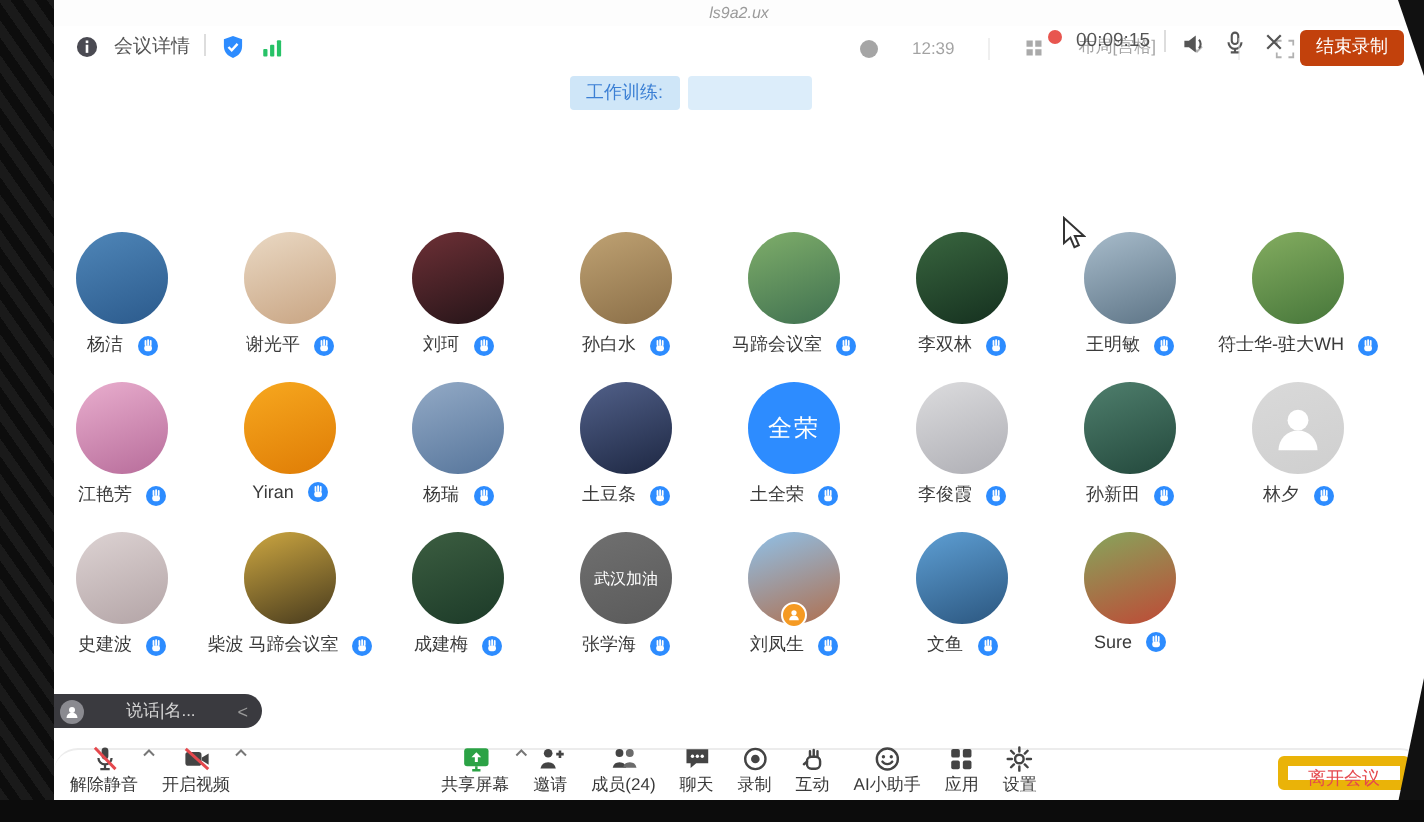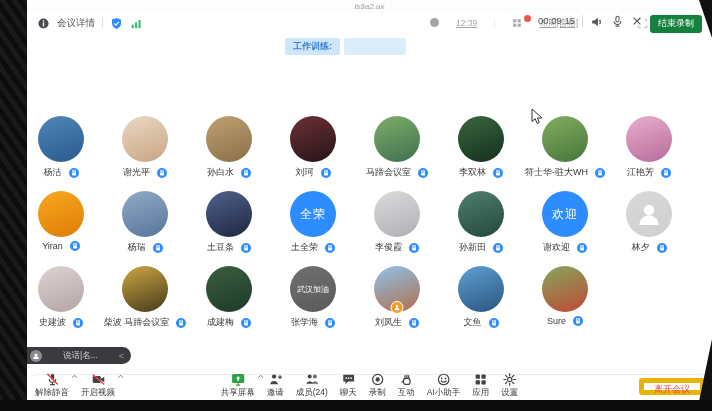--- a/index.html
+++ b/index.html
@@ -6,24 +6,24 @@
     font-family:"Liberation Sans","DejaVu Sans",sans-serif;
     background:repeating-linear-gradient(55deg,#0d0d0d 0 5px,#1a1a1a 5px 10px);}
   *{box-sizing:border-box;}
   .window{position:absolute;left:27px;top:0;width:685px;height:400px;background:#fff;}
   .titlebar{height:13px;text-align:center;font-size:8px;color:#9a9a9a;line-height:13px;background:#fdfdfd;font-style:italic;}
   .topbar{height:21px;display:flex;justify-content:space-between;align-items:center;padding:0 10px;}
   .tb-left,.tb-right{display:flex;align-items:flex-start;gap:7px;}
   .tb-text{font-size:9.5px;color:#555;}
   .divider{width:1px;height:11px;background:#ddd;}
   .rec-dot{width:7px;height:7px;border-radius:50%;background:#e8564f;}
-  .end-btn{background:#15803d;color:#fff;font-size:9px;padding:2.5px 8px;border-radius:3px;border:none;cursor:pointer;}
-  .subbar{position:absolute;right:64px;top:18px;display:flex;align-items:flex-start;gap:17px;opacity:.45;font-size:8.5px;color:#333;text-decoration:underline;}
+  .end-btn{background:#c2410c;color:#fff;font-size:9px;padding:2.5px 8px;border-radius:3px;border:none;cursor:pointer;}
+  .subbar{position:absolute;right:64px;top:18px;display:flex;align-items:center;gap:17px;opacity:.45;font-size:8.5px;color:#333;}
   .mini-circle{width:9px;height:9px;border-radius:50%;background:#3a3a3a;}
-  .banner{position:absolute;left:258px;top:38px;display:flex;gap:4px;font-weight:bold;}
+  .banner{position:absolute;left:258px;top:38px;display:flex;gap:4px;}
   .banner-tab{height:17px;background:#cfe6f8;color:#3b7fd4;font-size:9px;line-height:17px;padding:0 8px;border-radius:2px;}
   .banner-tab.empty{width:62px;background:#dcedfa;}
   .grid{position:absolute;left:-8px;top:116px;width:672px;display:grid;grid-template-columns:repeat(8,84px);row-gap:12px;}
   .tile{display:flex;flex-direction:column;align-items:center;}
   .avatar{width:46px;height:46px;border-radius:50%;position:relative;display:flex;align-items:center;justify-content:center;overflow:visible;}
   .avatar .lbl{color:#fff;font-size:12px;letter-spacing:1px;}
   .avatar .lbl.small{font-size:8px;letter-spacing:0;font-family:"DejaVu Serif",serif;text-align:center;}
   .name-row{margin-top:4px;display:flex;align-items:center;gap:7px;max-width:84px;}
   .name{font-size:9px;color:#3a3a3a;white-space:nowrap;}
   .host-badge{position:absolute;bottom:-2px;left:50%;transform:translateX(-50%);width:13px;height:13px;border-radius:50%;
@@ -162,68 +162,83 @@
               <circle cx="5" cy="5" r="5" fill="#2d8cff"></circle>
               <rect x="3.1" y="4.7" width="3.9" height="2.9" rx="1.2" fill="#fff"></rect>
               <rect x="3.3" y="2" width=".9" height="3" rx=".45" fill="#fff"></rect>
               <rect x="4.6" y="1.6" width=".9" height="3.4" rx=".45" fill="#fff"></rect>
               <rect x="5.9" y="2" width=".9" height="3" rx=".45" fill="#fff"></rect>
             </svg>
           </span>
         </div>
       </div>
       <div class="tile">
+        <div class="avatar" style="background: linear-gradient(160deg, rgb(110, 48, 54), rgb(36, 20, 24));"></div>
+        <div class="name-row">
+          <span class="name">刘珂</span>
+          <span>
+            <svg width="10" height="10" viewBox="0 0 10 10">
+              <circle cx="5" cy="5" r="5" fill="#2d8cff"></circle>
+              <rect x="3.1" y="4.7" width="3.9" height="2.9" rx="1.2" fill="#fff"></rect>
+              <rect x="3.3" y="2" width=".9" height="3" rx=".45" fill="#fff"></rect>
+              <rect x="4.6" y="1.6" width=".9" height="3.4" rx=".45" fill="#fff"></rect>
+              <rect x="5.9" y="2" width=".9" height="3" rx=".45" fill="#fff"></rect>
+            </svg>
+          </span>
+        </div>
+      </div>
+      <div class="tile">
         <div class="avatar" style="background: linear-gradient(160deg, rgb(191, 162, 115), rgb(138, 110, 71));"></div>
         <div class="name-row">
           <span class="name">孙白水</span>
           <span>
             <svg width="10" height="10" viewBox="0 0 10 10">
               <circle cx="5" cy="5" r="5" fill="#2d8cff"></circle>
               <rect x="3.1" y="4.7" width="3.9" height="2.9" rx="1.2" fill="#fff"></rect>
               <rect x="3.3" y="2" width=".9" height="3" rx=".45" fill="#fff"></rect>
               <rect x="4.6" y="1.6" width=".9" height="3.4" rx=".45" fill="#fff"></rect>
               <rect x="5.9" y="2" width=".9" height="3" rx=".45" fill="#fff"></rect>
             </svg>
           </span>
         </div>
       </div>
       <div class="tile">
-        <div class="avatar" style="background: linear-gradient(160deg, rgb(110, 48, 54), rgb(36, 20, 24));"></div>
-        <div class="name-row">
-          <span class="name">刘珂</span>
-          <span>
-            <svg width="10" height="10" viewBox="0 0 10 10">
-              <circle cx="5" cy="5" r="5" fill="#2d8cff"></circle>
-              <rect x="3.1" y="4.7" width="3.9" height="2.9" rx="1.2" fill="#fff"></rect>
-              <rect x="3.3" y="2" width=".9" height="3" rx=".45" fill="#fff"></rect>
-              <rect x="4.6" y="1.6" width=".9" height="3.4" rx=".45" fill="#fff"></rect>
-              <rect x="5.9" y="2" width=".9" height="3" rx=".45" fill="#fff"></rect>
-            </svg>
-          </span>
-        </div>
-      </div>
-      <div class="tile">
         <div class="avatar" style="background: linear-gradient(160deg, rgb(127, 174, 106), rgb(63, 112, 80));"></div>
         <div class="name-row">
           <span class="name">马蹄会议室</span>
           <span>
             <svg width="10" height="10" viewBox="0 0 10 10">
               <circle cx="5" cy="5" r="5" fill="#2d8cff"></circle>
               <rect x="3.1" y="4.7" width="3.9" height="2.9" rx="1.2" fill="#fff"></rect>
               <rect x="3.3" y="2" width=".9" height="3" rx=".45" fill="#fff"></rect>
               <rect x="4.6" y="1.6" width=".9" height="3.4" rx=".45" fill="#fff"></rect>
               <rect x="5.9" y="2" width=".9" height="3" rx=".45" fill="#fff"></rect>
             </svg>
           </span>
         </div>
       </div>
       <div class="tile">
         <div class="avatar" style="background: linear-gradient(160deg, rgb(57, 102, 63), rgb(21, 48, 31));"></div>
         <div class="name-row">
           <span class="name">李双林</span>
+          <span>
+            <svg width="10" height="10" viewBox="0 0 10 10">
+              <circle cx="5" cy="5" r="5" fill="#2d8cff"></circle>
+              <rect x="3.1" y="4.7" width="3.9" height="2.9" rx="1.2" fill="#fff"></rect>
+              <rect x="3.3" y="2" width=".9" height="3" rx=".45" fill="#fff"></rect>
+              <rect x="4.6" y="1.6" width=".9" height="3.4" rx=".45" fill="#fff"></rect>
+              <rect x="5.9" y="2" width=".9" height="3" rx=".45" fill="#fff"></rect>
+            </svg>
+          </span>
+        </div>
+      </div>
+      <div class="tile">
+        <div class="avatar" style="background: linear-gradient(160deg, rgb(168, 188, 203), rgb(93, 116, 134));"></div>
+        <div class="name-row">
+          <span class="name">王明敏</span>
           <span>
             <svg width="10" height="10" viewBox="0 0 10 10">
               <circle cx="5" cy="5" r="5" fill="#2d8cff"></circle>
               <rect x="3.1" y="4.7" width="3.9" height="2.9" rx="1.2" fill="#fff"></rect>
               <rect x="3.3" y="2" width=".9" height="3" rx=".45" fill="#fff"></rect>
               <rect x="4.6" y="1.6" width=".9" height="3.4" rx=".45" fill="#fff"></rect>
               <rect x="5.9" y="2" width=".9" height="3" rx=".45" fill="#fff"></rect>
             </svg>
           </span>
         </div>
@@ -332,37 +347,20 @@
               <rect x="4.6" y="1.6" width=".9" height="3.4" rx=".45" fill="#fff"></rect>
               <rect x="5.9" y="2" width=".9" height="3" rx=".45" fill="#fff"></rect>
             </svg>
           </span>
         </div>
       </div>
       <div class="tile">
         <div class="avatar" style="background: linear-gradient(160deg, rgb(79, 127, 109), rgb(35, 72, 60));"></div>
         <div class="name-row">
           <span class="name">孙新田</span>
-          <span>
-            <svg width="10" height="10" viewBox="0 0 10 10">
-              <circle cx="5" cy="5" r="5" fill="#2d8cff"></circle>
-              <rect x="3.1" y="4.7" width="3.9" height="2.9" rx="1.2" fill="#fff"></rect>
-              <rect x="3.3" y="2" width=".9" height="3" rx=".45" fill="#fff"></rect>
-              <rect x="4.6" y="1.6" width=".9" height="3.4" rx=".45" fill="#fff"></rect>
-              <rect x="5.9" y="2" width=".9" height="3" rx=".45" fill="#fff"></rect>
-            </svg>
-          </span>
-        </div>
-      </div>
-      <div class="tile">
-        <div class="avatar" style="background: linear-gradient(160deg, rgb(45, 140, 255), rgb(45, 140, 255));">
-          <span class="lbl">欢迎</span>
-        </div>
-        <div class="name-row">
-          <span class="name">谢欢迎</span>
           <span>
             <svg width="10" height="10" viewBox="0 0 10 10">
               <circle cx="5" cy="5" r="5" fill="#2d8cff"></circle>
               <rect x="3.1" y="4.7" width="3.9" height="2.9" rx="1.2" fill="#fff"></rect>
               <rect x="3.3" y="2" width=".9" height="3" rx=".45" fill="#fff"></rect>
               <rect x="4.6" y="1.6" width=".9" height="3.4" rx=".45" fill="#fff"></rect>
               <rect x="5.9" y="2" width=".9" height="3" rx=".45" fill="#fff"></rect>
             </svg>
           </span>
         </div>

